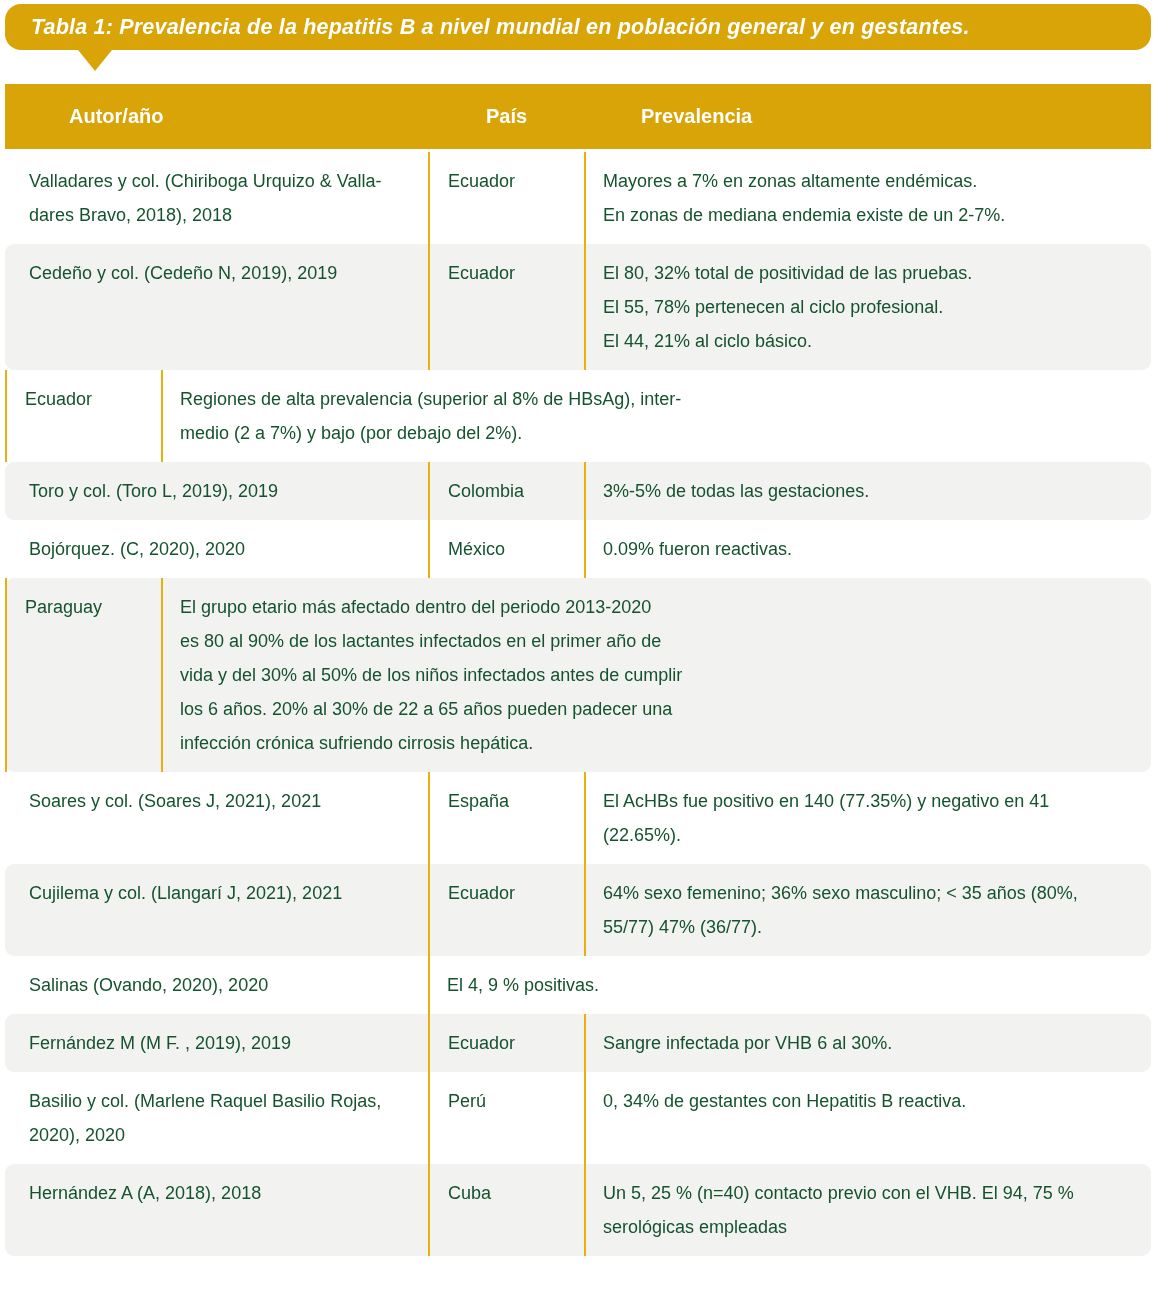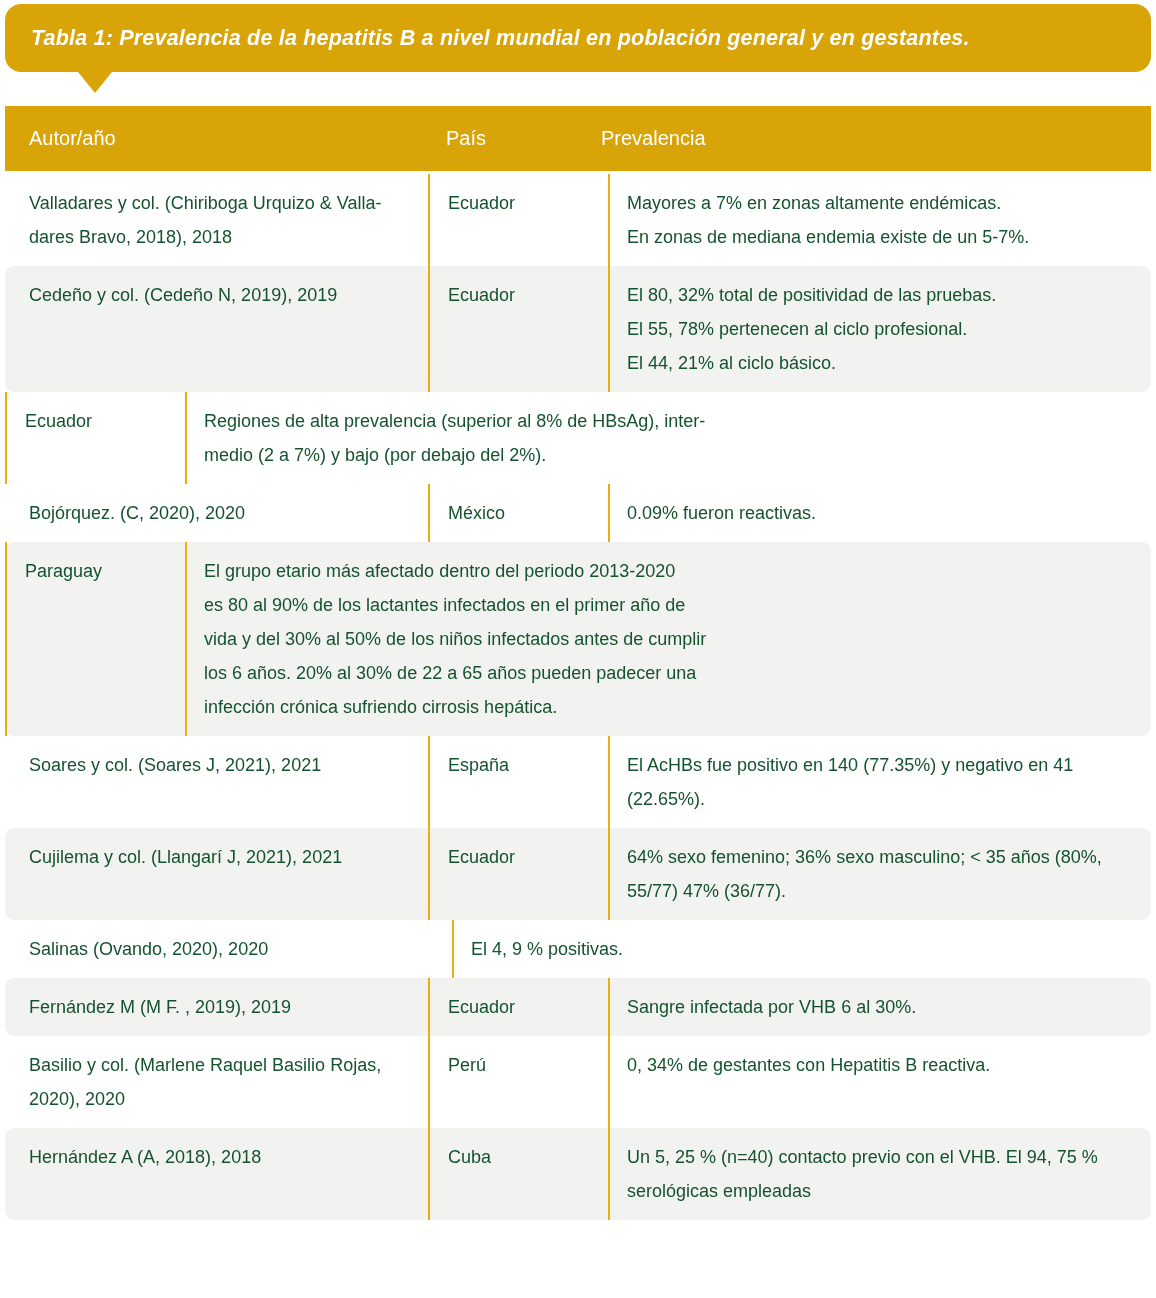--- a/index.html
+++ b/index.html
@@ -10,21 +10,21 @@
   }
   .page {
     width: 1156px;
     box-sizing: border-box;
   }
   
   .bubble {
     margin: 4px 5px 0 5px;
     background: #D9A407;
     border-radius: 16px;
-    height: 68px;
+    height: 46px;
     display: flex;
     align-items: center;
     padding: 0 26px;
     box-sizing: border-box;
   }
   .bubble-title {
     color: #ffffff;
     font-style: italic;
     font-weight: bold;
     font-size: 21.5px;
@@ -41,22 +41,23 @@
   
   .tabla {
     margin: 13px 5px 0 5px;
   }
   .thead {
     display: flex;
     background: #D9A407;
     height: 65px;
     align-items: center;
     color: #ffffff;
-    font-weight: normal;
+    font-weight: bold;
     font-size: 20px;
+    padding-left: 40px;
   }
   .thead .h-autor { width: 423px; padding-left: 24px; box-sizing: border-box; }
   .thead .h-pais  { width: 156px; padding-left: 18px; box-sizing: border-box; }
   .thead .h-prev  { flex: 1; padding-left: 17px; box-sizing: border-box; }
   .tbody { margin-top: 3px; }
   .row {
     display: flex;
     background: #ffffff;
   }
   .row.alt { background: #F2F2F0; border-radius: 9px; }
@@ -71,21 +72,20 @@
   .cell-pais {
     width: 156px;
     border-left: 2px solid #EAAE0E;
     padding-left: 18px;
   }
   .cell-prev {
     flex: 1;
     border-left: 2px solid #EAAE0E;
     padding-left: 17px;
     padding-right: 14px;
-    margin-left: 24px;
   }
 </style>
 </head>
 <body>
 
 <div class="page">
 
   <div class="bubble">
     <span class="bubble-title">Tabla 1: Prevalencia de la hepatitis B a nivel mundial en población general y en gestantes.</span>
   </div>
@@ -101,21 +101,21 @@
         <div class="row">
           <div class="cell cell-autor">
             <div>Valladares y col. (Chiriboga Urquizo &amp; Valla-</div>
             <div>dares Bravo, 2018), 2018</div>
           </div>
           <div class="cell cell-pais">
             <div>Ecuador</div>
           </div>
           <div class="cell cell-prev">
             <div>Mayores a 7% en zonas altamente endémicas.</div>
-            <div>En zonas de mediana endemia existe de un 5-7%.</div>
+            <div>En zonas de mediana endemia existe de un 2-7%.</div>
           </div>
         </div>
         <div class="row alt">
           <div class="cell cell-autor">
             <div>Cedeño y col. (Cedeño N, 2019), 2019</div>
           </div>
           <div class="cell cell-pais">
             <div>Ecuador</div>
           </div>
           <div class="cell cell-prev">
@@ -124,20 +124,31 @@
             <div>El 44, 21% al ciclo básico.</div>
           </div>
         </div>
         <div class="row">
           <div class="cell cell-pais">
             <div>Ecuador</div>
           </div>
           <div class="cell cell-prev">
             <div>Regiones de alta prevalencia (superior al 8% de HBsAg), inter-</div>
             <div>medio (2 a 7%) y bajo (por debajo del 2%).</div>
+          </div>
+        </div>
+        <div class="row alt">
+          <div class="cell cell-autor">
+            <div>Toro y col. (Toro L, 2019), 2019</div>
+          </div>
+          <div class="cell cell-pais">
+            <div>Colombia</div>
+          </div>
+          <div class="cell cell-prev">
+            <div>3%-5% de todas las gestaciones.</div>
           </div>
         </div>
         <div class="row">
           <div class="cell cell-autor">
             <div>Bojórquez. (C, 2020), 2020</div>
           </div>
           <div class="cell cell-pais">
             <div>México</div>
           </div>
           <div class="cell cell-prev">

